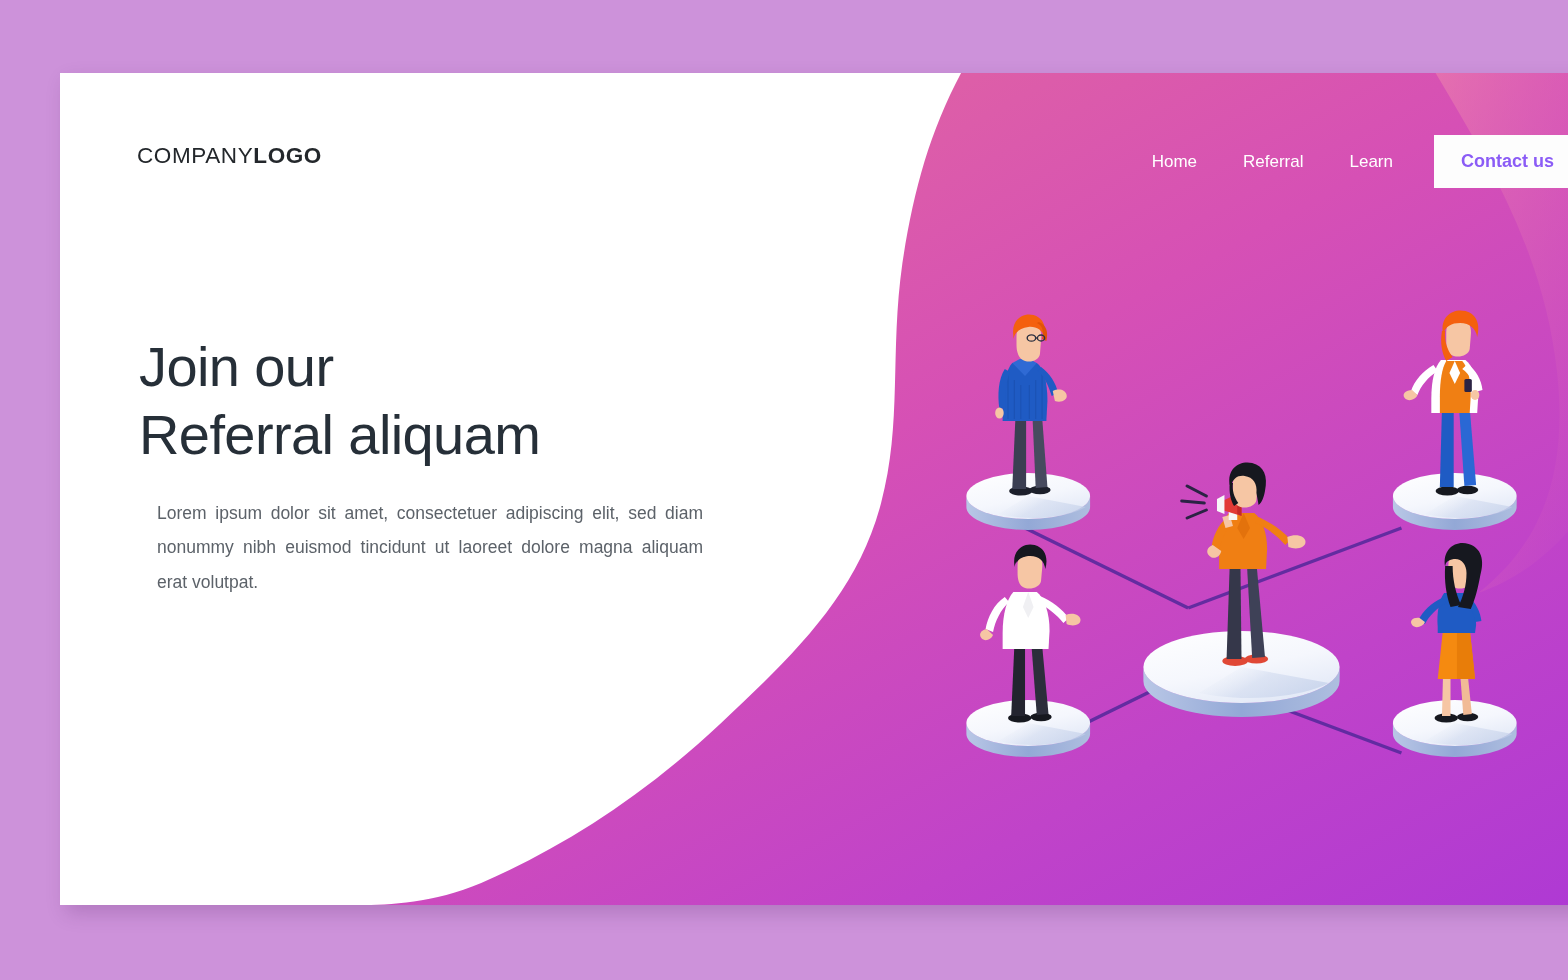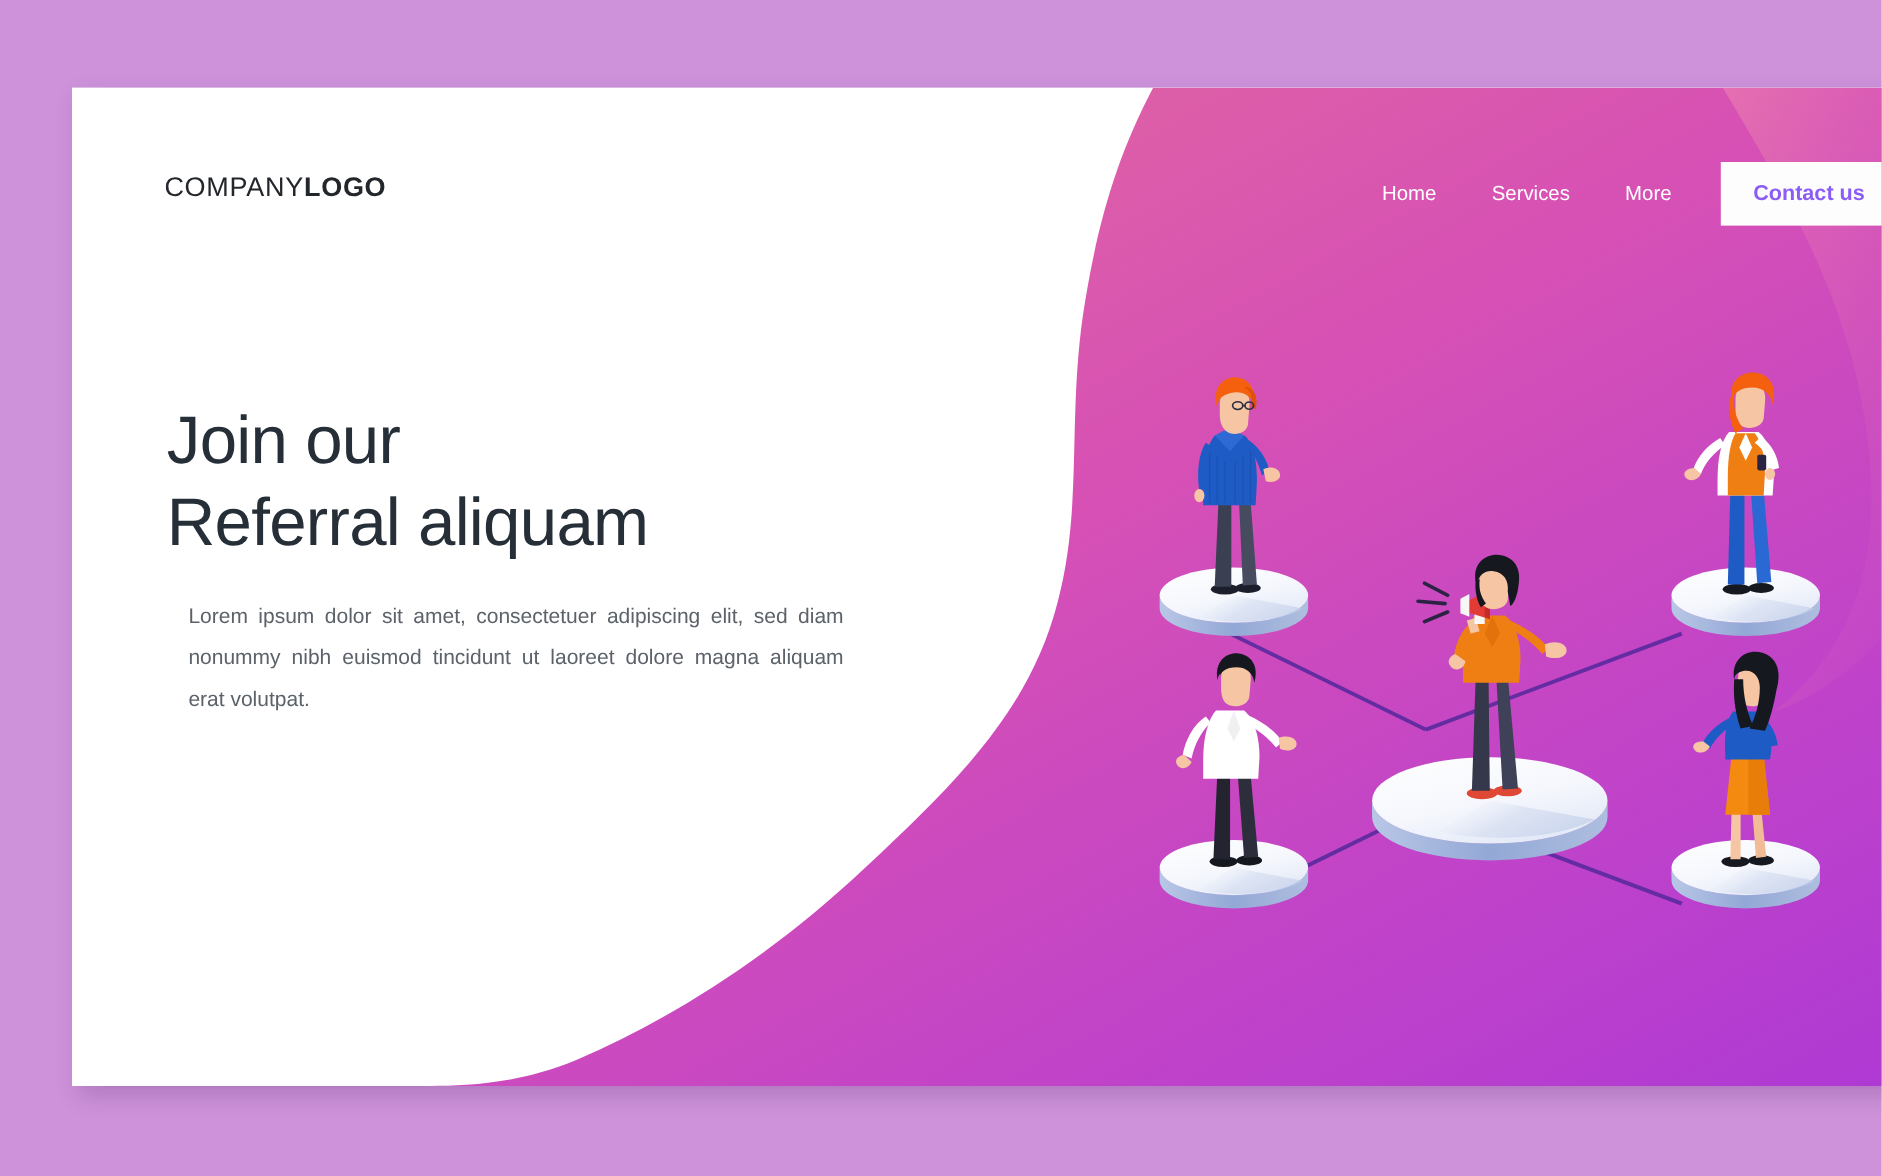--- a/index.html
+++ b/index.html
@@ -351,22 +351,22 @@
         </g>
       </svg>
     </div>
 
     <div class="logo">
       <span class="logo-light">COMPANY</span><span class="logo-bold">LOGO</span>
     </div>
 
     <nav class="nav">
       <a class="nav-link">Home</a>
-      <a class="nav-link">Services</a>
-      <a class="nav-link">More</a>
+      <a class="nav-link">Referral</a>
+      <a class="nav-link">Learn</a>
       <button class="contact-btn">Contact us</button>
     </nav>
 
     <div class="hero">
       <h1 class="hero-title">
         <span class="line">Join our</span>
         <span class="line">Referral aliquam</span>
       </h1>
       <p class="hero-text">Lorem ipsum dolor sit amet, consectetuer adipiscing elit, sed diam nonummy nibh euismod tincidunt ut laoreet dolore magna aliquam erat volutpat.</p>
     </div>

